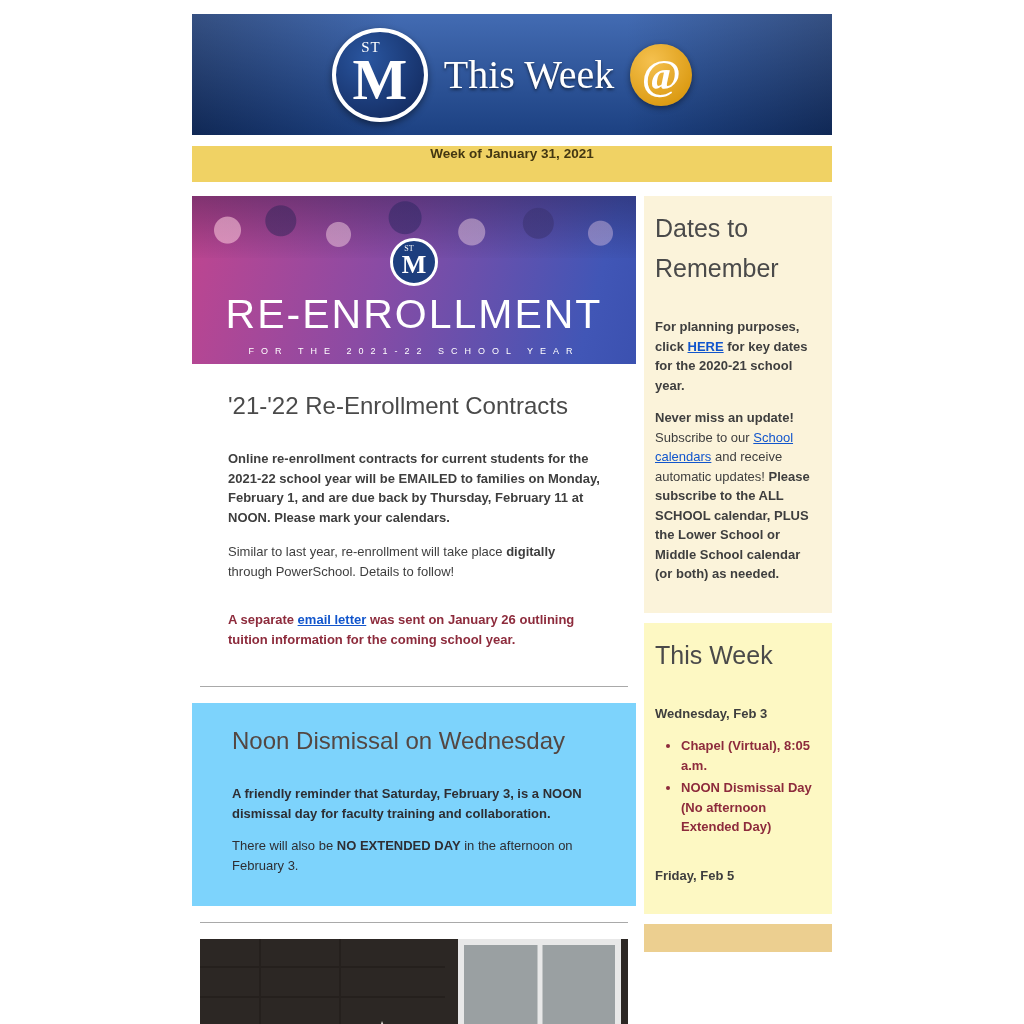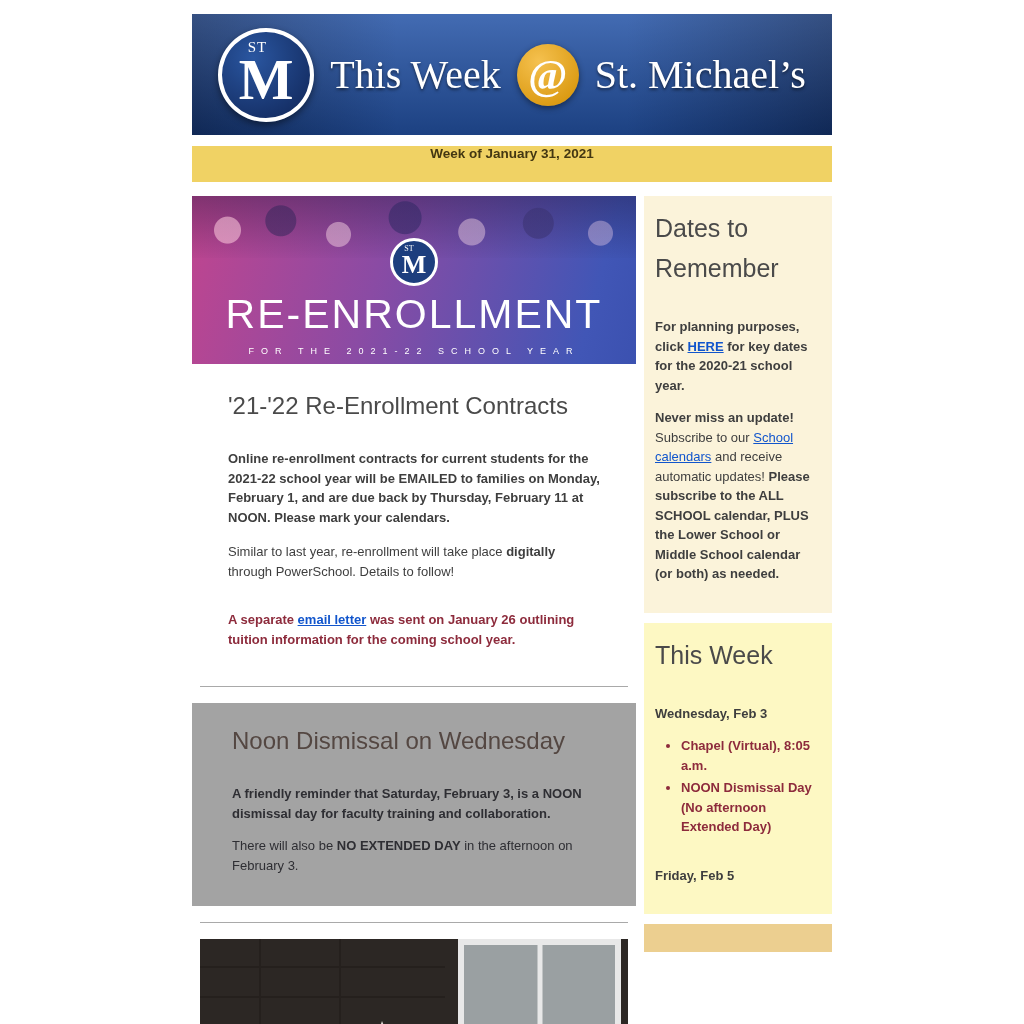--- a/index.html
+++ b/index.html
@@ -57,21 +57,21 @@
   .article { padding:28px 36px 6px; color:#3e3e3e; }
   .article h2 { font-size:24px; font-weight:400; color:#4a4a4a; margin-bottom:22px; }
   .article p { font-size:13px; line-height:1.5; margin-bottom:15px; }
   .bold { font-weight:700;margin-top:29px; }
   .maroon { color:#8d2b3c; }
   a { color:#1155cc; text-decoration:underline; cursor:pointer; }
 
   hr.div { border:none; border-top:1px solid #a9a9a9; margin:16px 8px; }
 
   
-  .pink { background:#a3a3a3; padding:24px 40px 18px; margin-top:6px; }
+  .pink { background:#7dd3fc; padding:24px 40px 18px; margin-top:6px; }
   .pink h2 { font-size:24px; font-weight:400; color:#544742; margin-bottom:14px; }
   .pink p { font-size:13px; line-height:1.5; color:#2e2e33; margin-bottom:13px; }
 
   
   .photo { margin:10px 8px 0; height:240px; overflow:hidden; background:#2c2724; }
 
   
   .box { padding:12px 11px 16px; margin-bottom:10px; font-size:13px; color:#3e3e3e; }
   .box h2 { font-size:25px; font-weight:400; color:#4a4a4a; line-height:1.6; margin-bottom:8px; }
   .box p { line-height:1.5; margin-bottom:13px; }
@@ -89,21 +89,20 @@
 
   <header class="banner">
     <div class="logo">
       <span class="st">ST</span>
       <span class="m">M</span>
     </div>
     <span class="banner-title">This Week</span>
     <div class="at-badge">
       <span>@</span>
     </div>
-    <span class="banner-title">St. Michael’s</span>
   </header>
 
   <div class="week-bar">
     <span>Week of January 31, 2021</span>
   </div>
 
   <div class="content">
 
     <div class="left">
 

